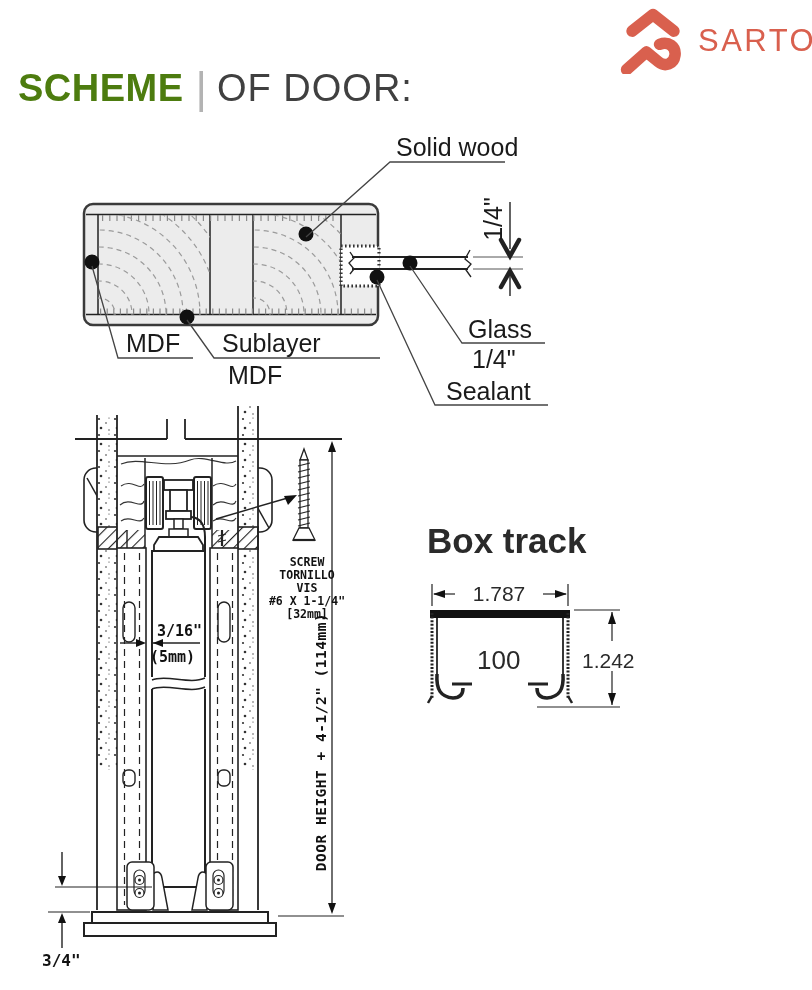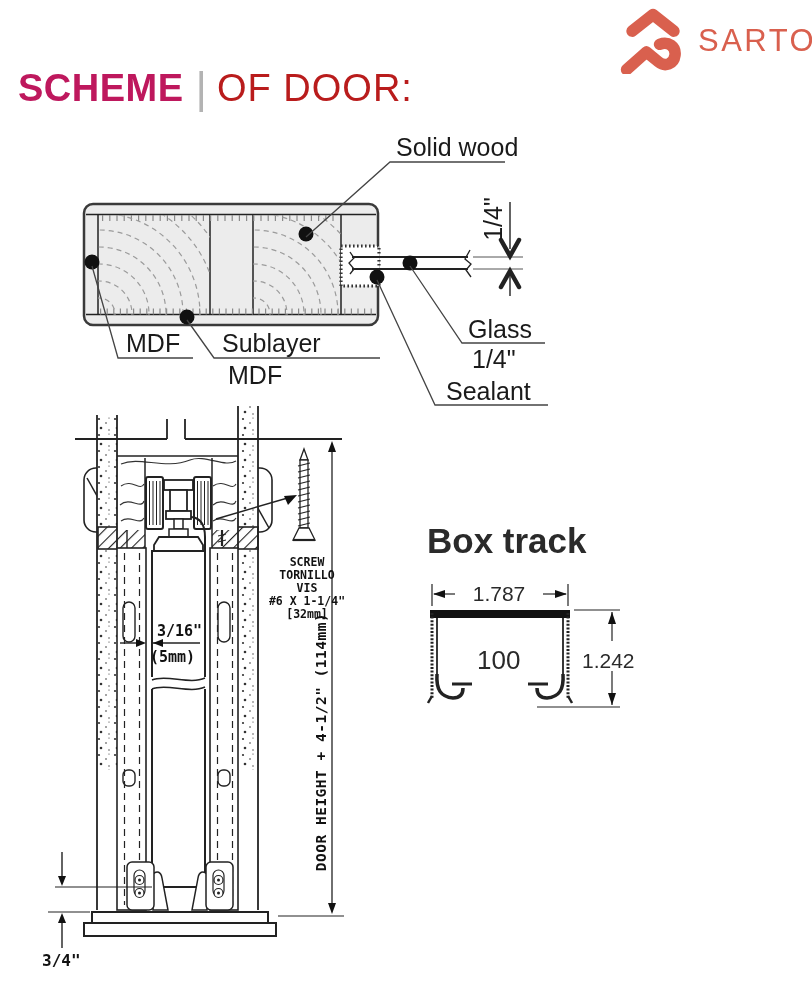--- a/index.html
+++ b/index.html
@@ -1,21 +1,21 @@
 <!DOCTYPE html>
 <html><head>
 <meta charset="utf-8">
 <style>
   html,body{margin:0;padding:0;background:#fff}
   .page{position:relative;width:812px;height:990px;background:#fff;overflow:hidden;
         font-family:"Liberation Sans",sans-serif}
   .masthead{position:absolute;left:18px;top:66px;margin:0;display:flex;align-items:center}
-  .t-main{font-weight:800;color:#be185d;font-size:38px;letter-spacing:.5px}
+  .t-main{font-weight:800;color:#4d7c0f;font-size:38px;letter-spacing:.5px}
   .t-sep{font-weight:100;color:#b3b3b3;font-size:44px;margin:0 10px 0 12px;line-height:1}
-  .t-sub{font-weight:300;color:#b91c1c;font-size:38px;letter-spacing:1px}
+  .t-sub{font-weight:300;color:#404040;font-size:38px;letter-spacing:1px}
   .brand{position:absolute;left:620px;top:8px;display:flex;align-items:center}
   .brand-text{font-size:31px;color:#d9604e;letter-spacing:2.5px;margin-left:12px;font-weight:400}
   .art{position:absolute;left:0;top:0}
   .lbl{font-family:"Liberation Sans",sans-serif;font-size:25px;fill:#1a1a1a}
   .cad{font-family:"DejaVu Sans Mono",monospace;fill:#111;font-weight:700}
   .num{font-family:"Liberation Sans",sans-serif;fill:#2a2a2a}
 </style>
 </head>
 <body>
 

